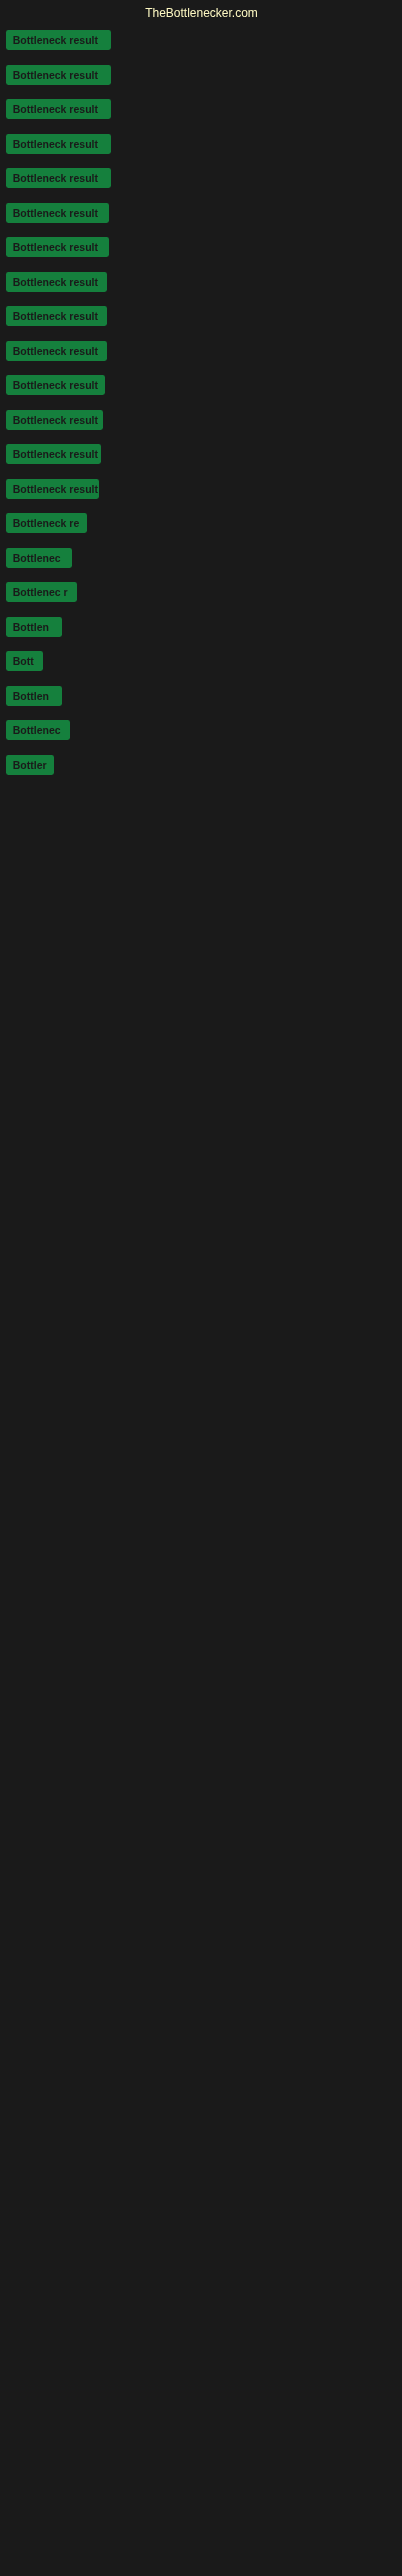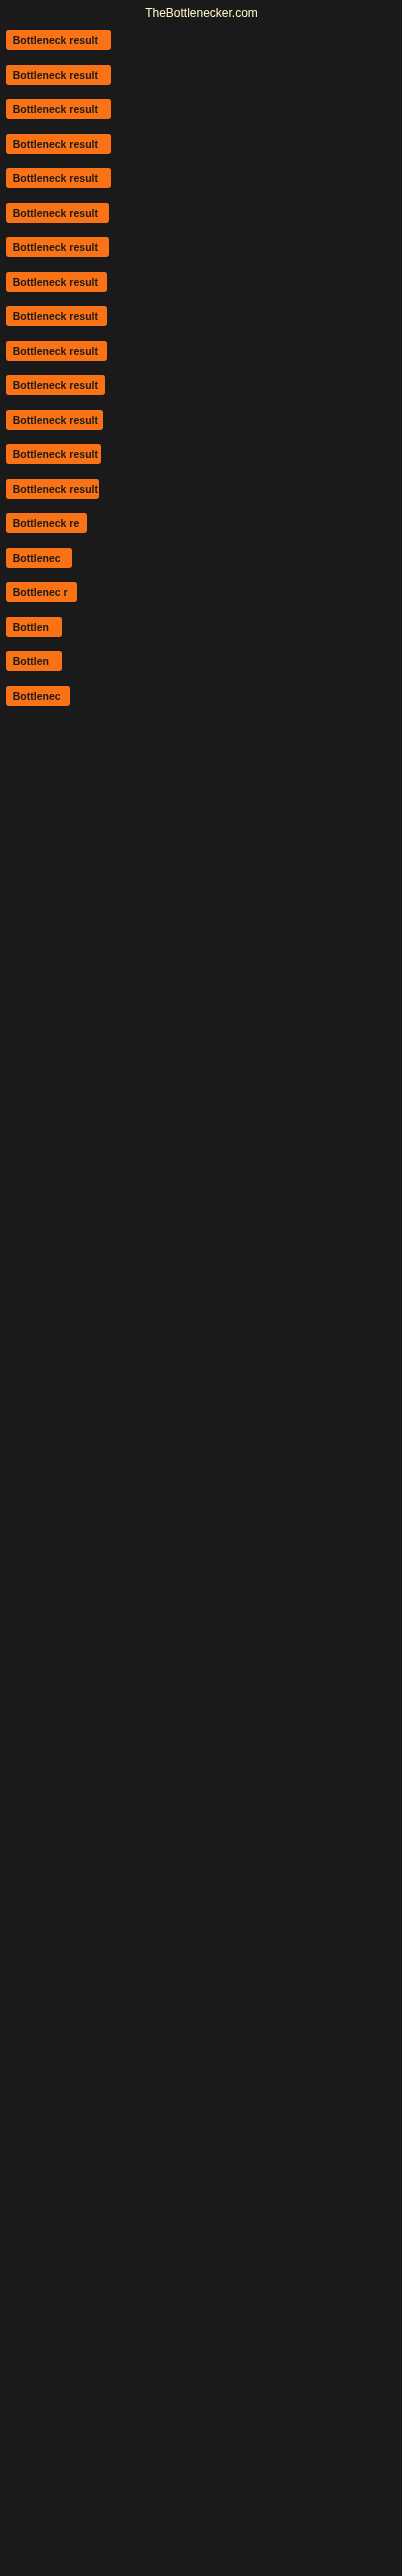--- a/index.html
+++ b/index.html
@@ -24,21 +24,21 @@
       font-weight: normal;
     }
 
     .bottleneck-item {
       margin: 0 0 14.5px 3.2px;
       display: flex;
       align-items: center;
     }
 
     .bottleneck-badge {
-      background-color: #f97316;
+      background-color: #15803d;
       color: #1a1a1a;
       font-size: 10.5px;
       font-weight: bold;
       padding: 4px 6.4px;
       border-radius: 2.4px;
       white-space: nowrap;
       overflow: hidden;
     }
 
     .content-area {
@@ -103,19 +103,25 @@
     <div class="bottleneck-item" style="margin-bottom: 14.5px;">
       <div class="bottleneck-badge" style="max-width: 66px; width: 66px;">Bottlenec</div>
     </div>
     <div class="bottleneck-item" style="margin-bottom: 14.5px;">
       <div class="bottleneck-badge" style="max-width: 71px; width: 71px;">Bottlenec r</div>
     </div>
     <div class="bottleneck-item" style="margin-bottom: 14.5px;">
       <div class="bottleneck-badge" style="max-width: 56px; width: 56px;">Bottlen</div>
     </div>
     <div class="bottleneck-item" style="margin-bottom: 14.5px;">
+      <div class="bottleneck-badge" style="max-width: 37px; width: 37px;">Bott</div>
+    </div>
+    <div class="bottleneck-item" style="margin-bottom: 14.5px;">
       <div class="bottleneck-badge" style="max-width: 56px; width: 56px;">Bottlen</div>
     </div>
     <div class="bottleneck-item" style="margin-bottom: 14.5px;">
       <div class="bottleneck-badge" style="max-width: 64px; width: 64px;">Bottlenec</div>
     </div>
+    <div class="bottleneck-item" style="margin-bottom: 14.5px;">
+      <div class="bottleneck-badge" style="max-width: 48px; width: 48px;">Bottler</div>
+    </div>
   </div>
 
 
 </body></html>

